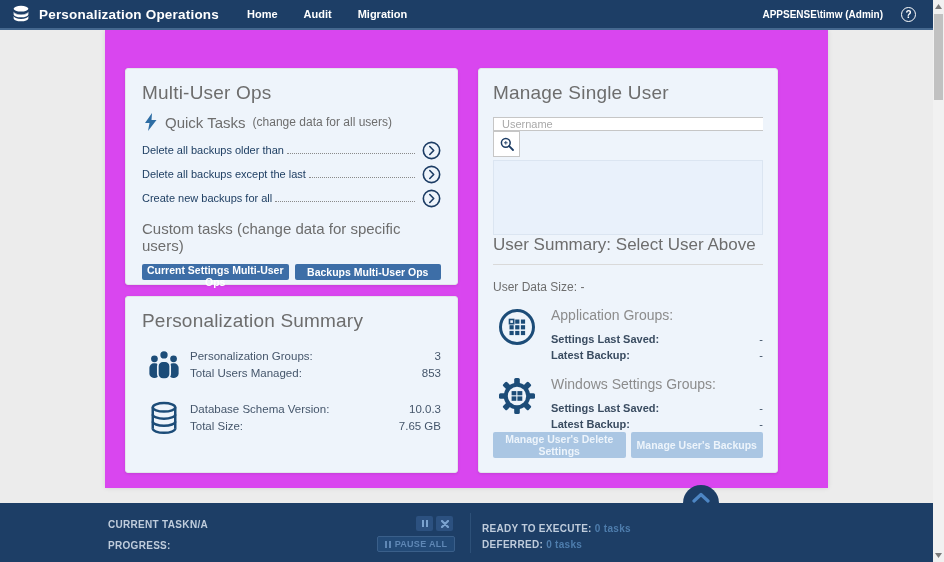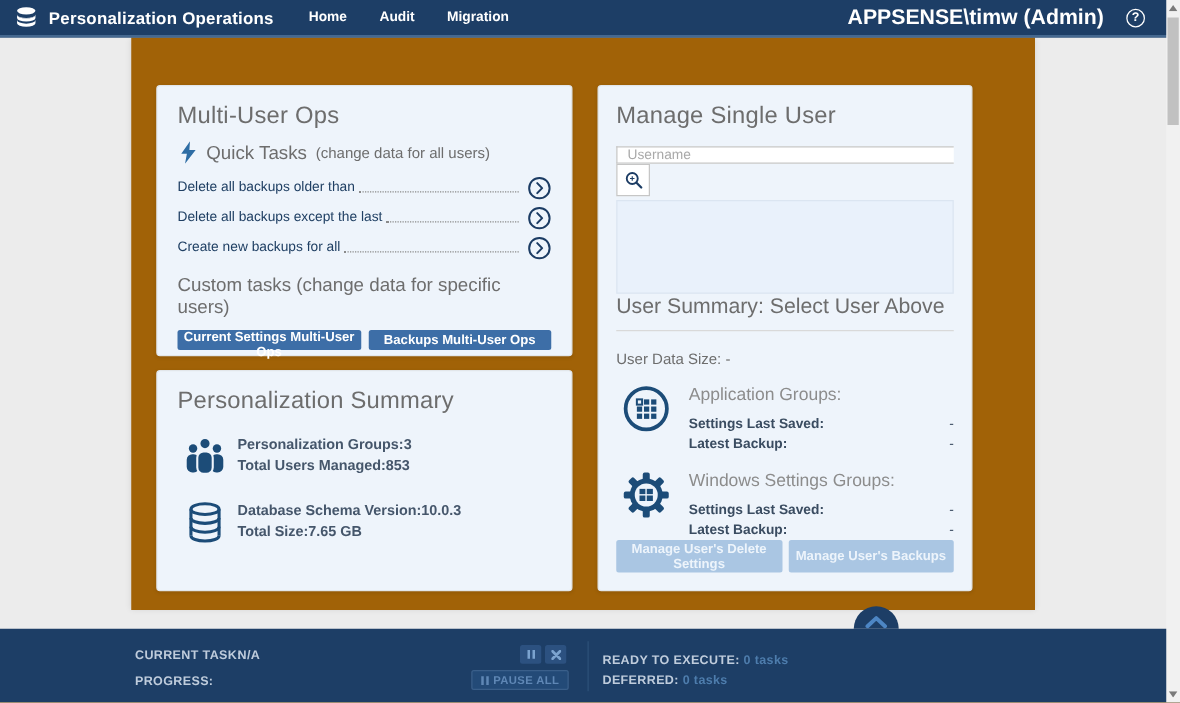--- a/index.html
+++ b/index.html
@@ -15,30 +15,30 @@
   .navbar {
     position:absolute; top:0; left:0; width:944px; height:30px;
     background:#1d3e66; border-bottom:2px solid #45688f;
     display:flex; align-items:center; color:#fff; z-index:5;
   }
   .nav-logo { width:20px; height:18px; margin:0 8px 0 11px; }
   .nav-title { font-size:13.5px; font-weight:600; letter-spacing:.2px; margin-right:28px; }
   .nav-menu { display:flex; gap:26px; }
   .nav-item { font-size:11px; font-weight:700; cursor:pointer; }
   .nav-right { margin-left:auto; display:flex; align-items:center; gap:18px; margin-right:28px; }
-  .nav-user { font-size:17px; font-weight:700; }
+  .nav-user { font-size:10px; font-weight:700; }
   .help-circle {
     width:15px; height:15px; border:1.5px solid #fff; border-radius:50%;
     display:flex; align-items:center; justify-content:center;
     font-size:10px; font-weight:700; cursor:pointer;
   }
   
   .sheet {
     position:absolute; left:105px; top:30px; width:723px; height:458px;
-    background:#a16207; box-shadow:0 0 5px rgba(0,0,0,.10);
+    background:#d946ef; box-shadow:0 0 5px rgba(0,0,0,.10);
     padding:38px 20px 0 20px;
     display:flex; gap:20px;
   }
   .col-left { width:333px; display:flex; flex-direction:column; gap:11px; }
   .col-right { width:300px; }
   .panel {
     background:#eef4fb; border:1px solid #e2e6ea; border-radius:3px;
     box-shadow:0 1px 3px rgba(0,0,0,.10);
   }
   .panel-title { font-size:19px; font-weight:300; color:#6d6d6d; letter-spacing:.2px; }
@@ -55,21 +55,21 @@
   .btn-row { display:flex; gap:6px; }
   .btn-blue {
     flex:1; height:16px; background:#3d6ea7; border:none; border-radius:2px;
     color:#fff; font-size:10.5px; font-weight:700; font-family:inherit; cursor:pointer;
   }
   
   .panel-psum { height:177px; padding:13px 16px; }
   .sum-group { display:flex; align-items:flex-start; margin-top:13px; }
   .sum-icon { width:36px; height:40px; margin:0 8px 0 4px; flex:0 0 auto; }
   .sum-rows { flex:1; padding-top:3px; }
-  .sum-row { display:flex; justify-content:flex-start; font-size:11.5px; color:#45566b; line-height:17px;font-weight:bold; }
+  .sum-row { display:flex; justify-content:space-between; font-size:11.5px; color:#45566b; line-height:17px; }
   .sum-row .val { color:#45566b; }
   
   .panel-msu { height:405px; padding:13px 14px 14px 14px; display:flex; flex-direction:column; }
   .search-row { display:flex; margin-top:13px;flex-direction:column; }
   .search-input {
     flex:1; height:26px; border:1px solid #c6c6c6; border-right:none; background:#fff;
     font-family:inherit; font-size:11px; padding:0 8px; color:#333; outline:none;
   }
   .search-input::placeholder { color:#a9a9a9; }
   .search-btn {

